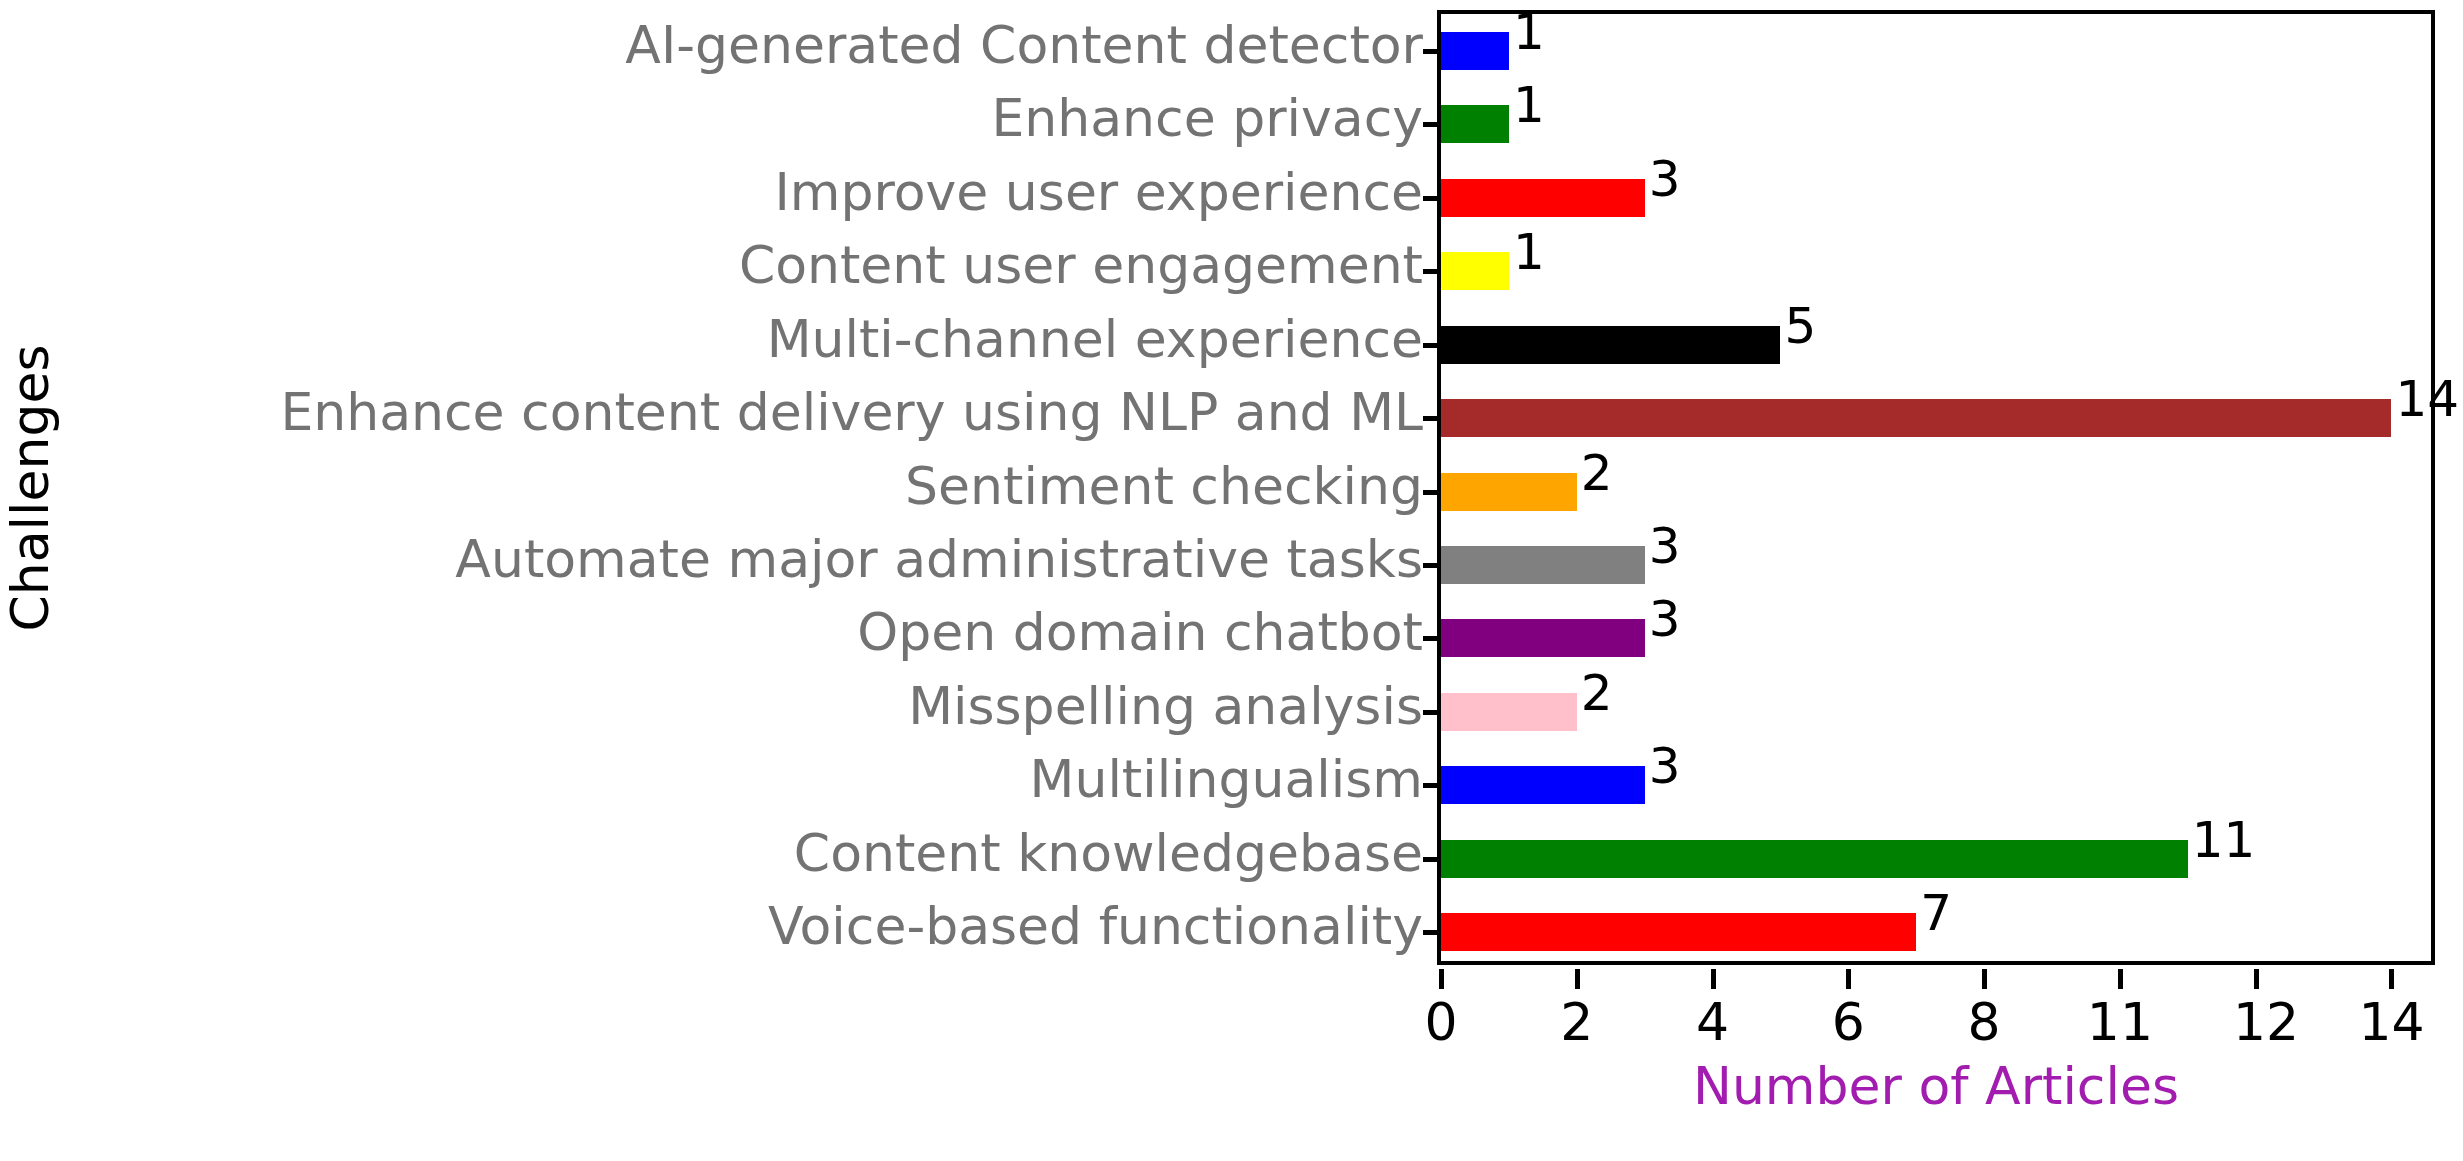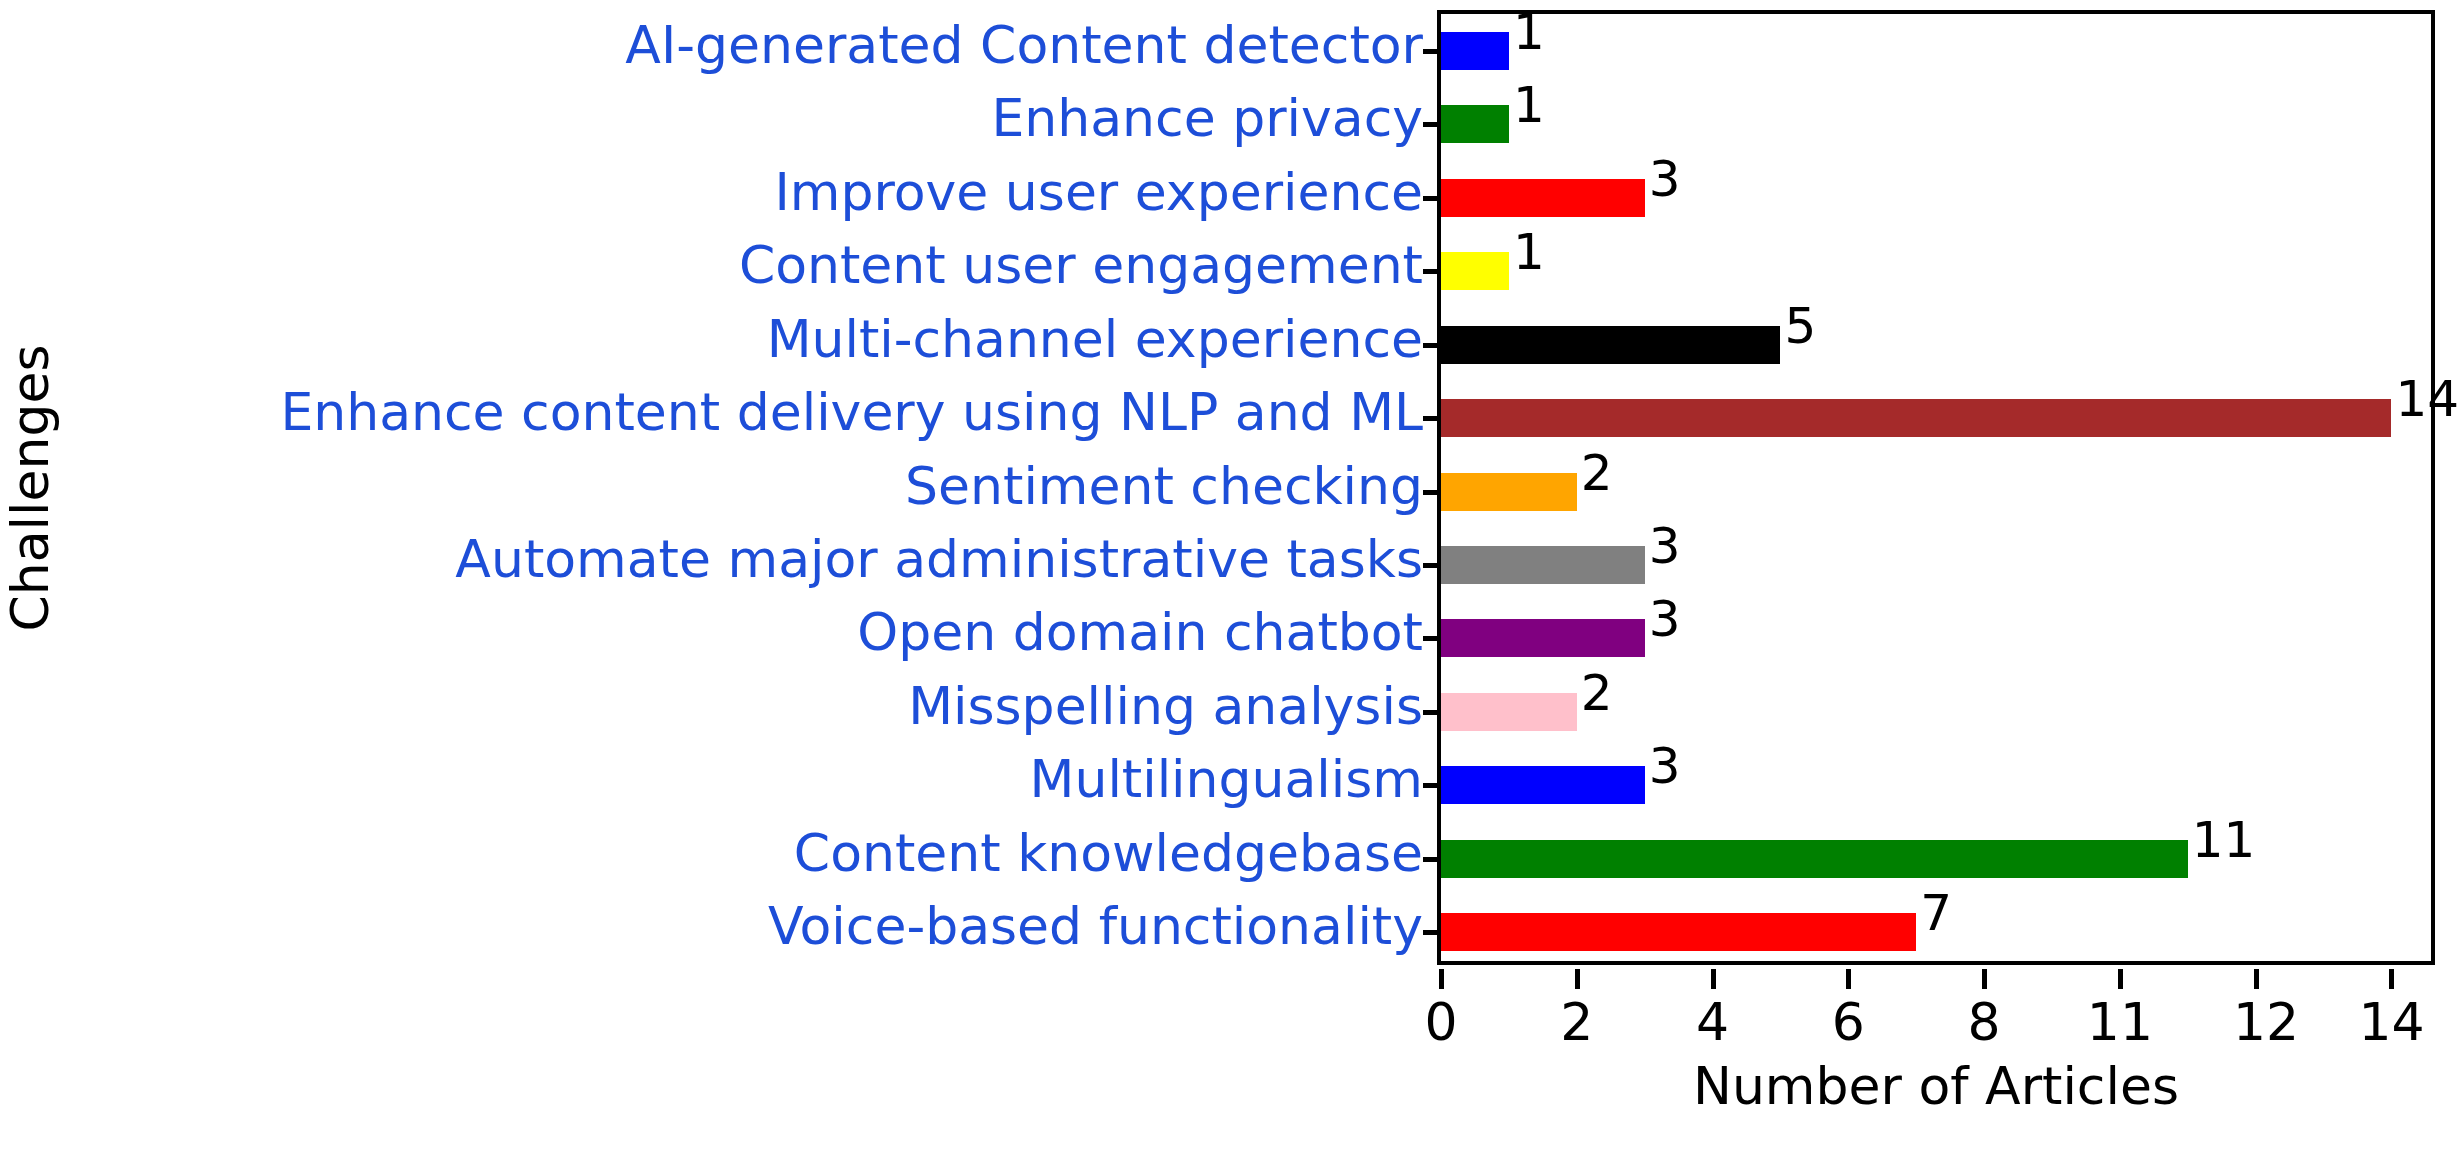--- a/index.html
+++ b/index.html
@@ -50,21 +50,21 @@
     position: absolute;
     right: 0px;
     height: 0px;
     width: 100%;
     display: flex;
     align-items: center;
     justify-content: flex-end;
   }
   .ytick-label {
     font-size: 52px;
-    color: #1d4ed8;
+    color: #737373;
     white-space: nowrap;
     line-height: 1;
     transform: translateY(-2px);
   }
 
   
   #plot {
     position: absolute;
     left: 1437px;
     top: 10px;
@@ -129,21 +129,21 @@
   }
 
   
   #xlabel {
     position: absolute;
     left: 1437px;
     top: 1060px;
     width: 998px;
     text-align: center;
     font-size: 52px;
-    color: #000000;
+    color: #a21caf;
     line-height: 1;
     white-space: nowrap;
   }
 </style>
 </head>
 <body>
 
 <div id="figure">
 
   <div id="ylabel">

